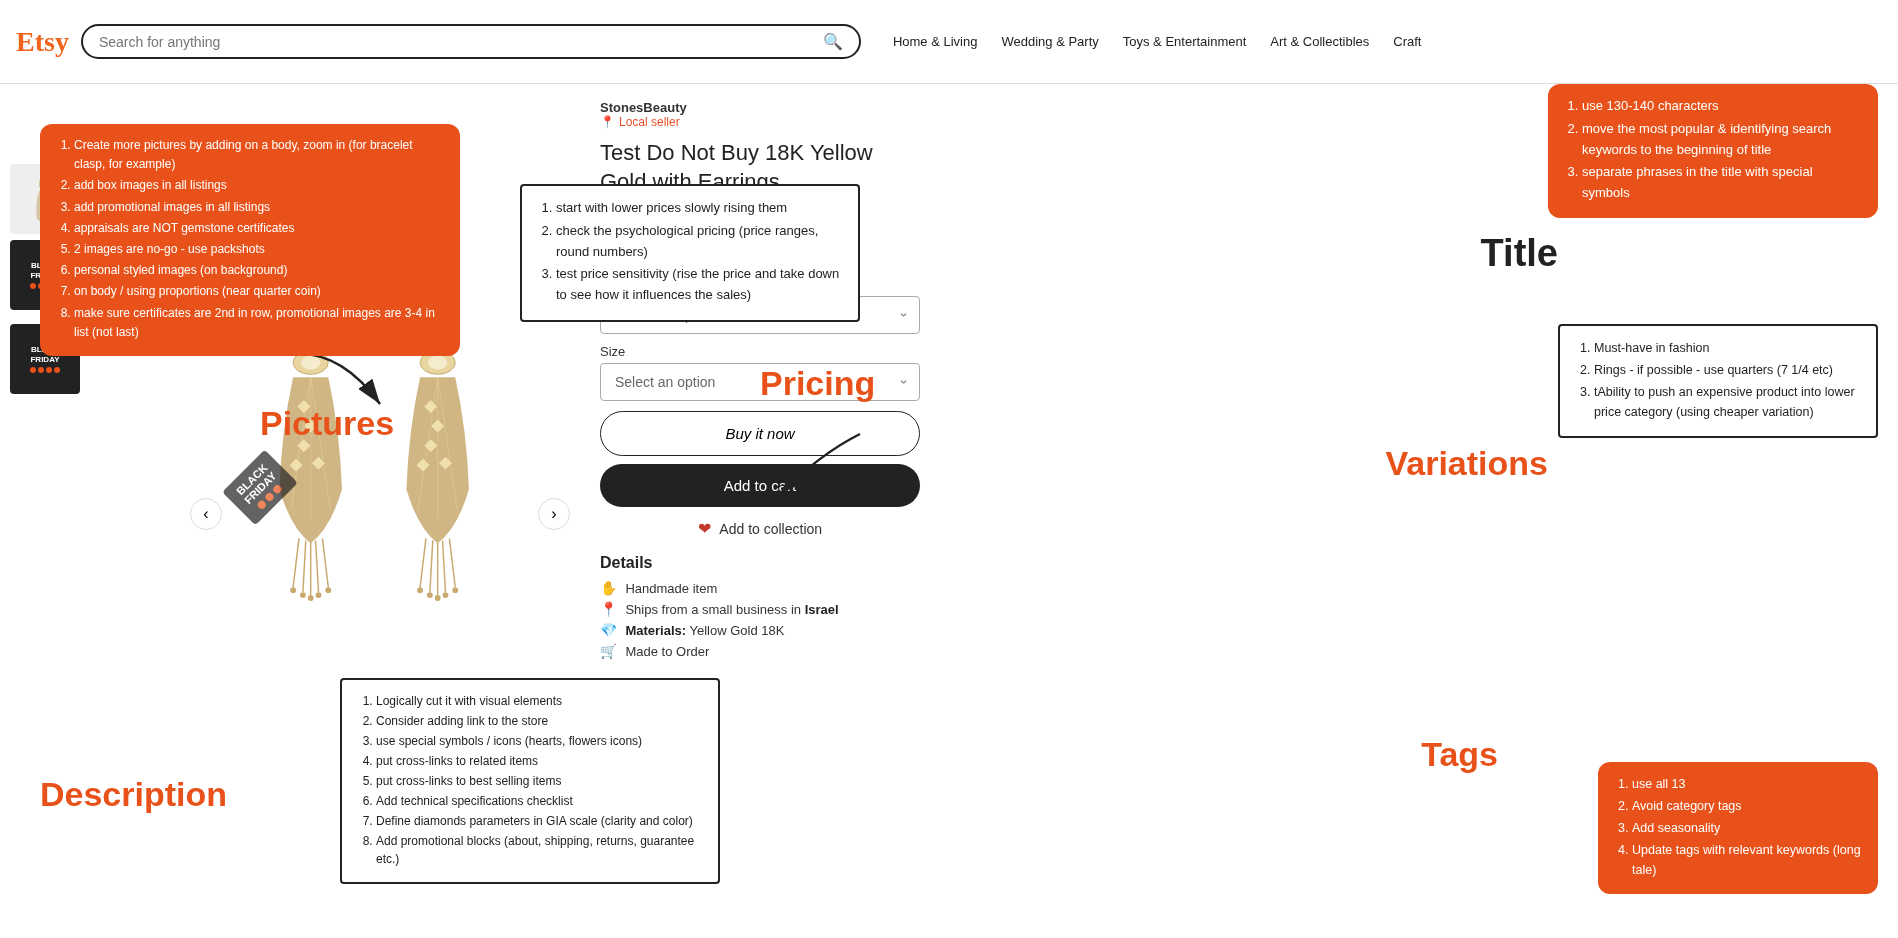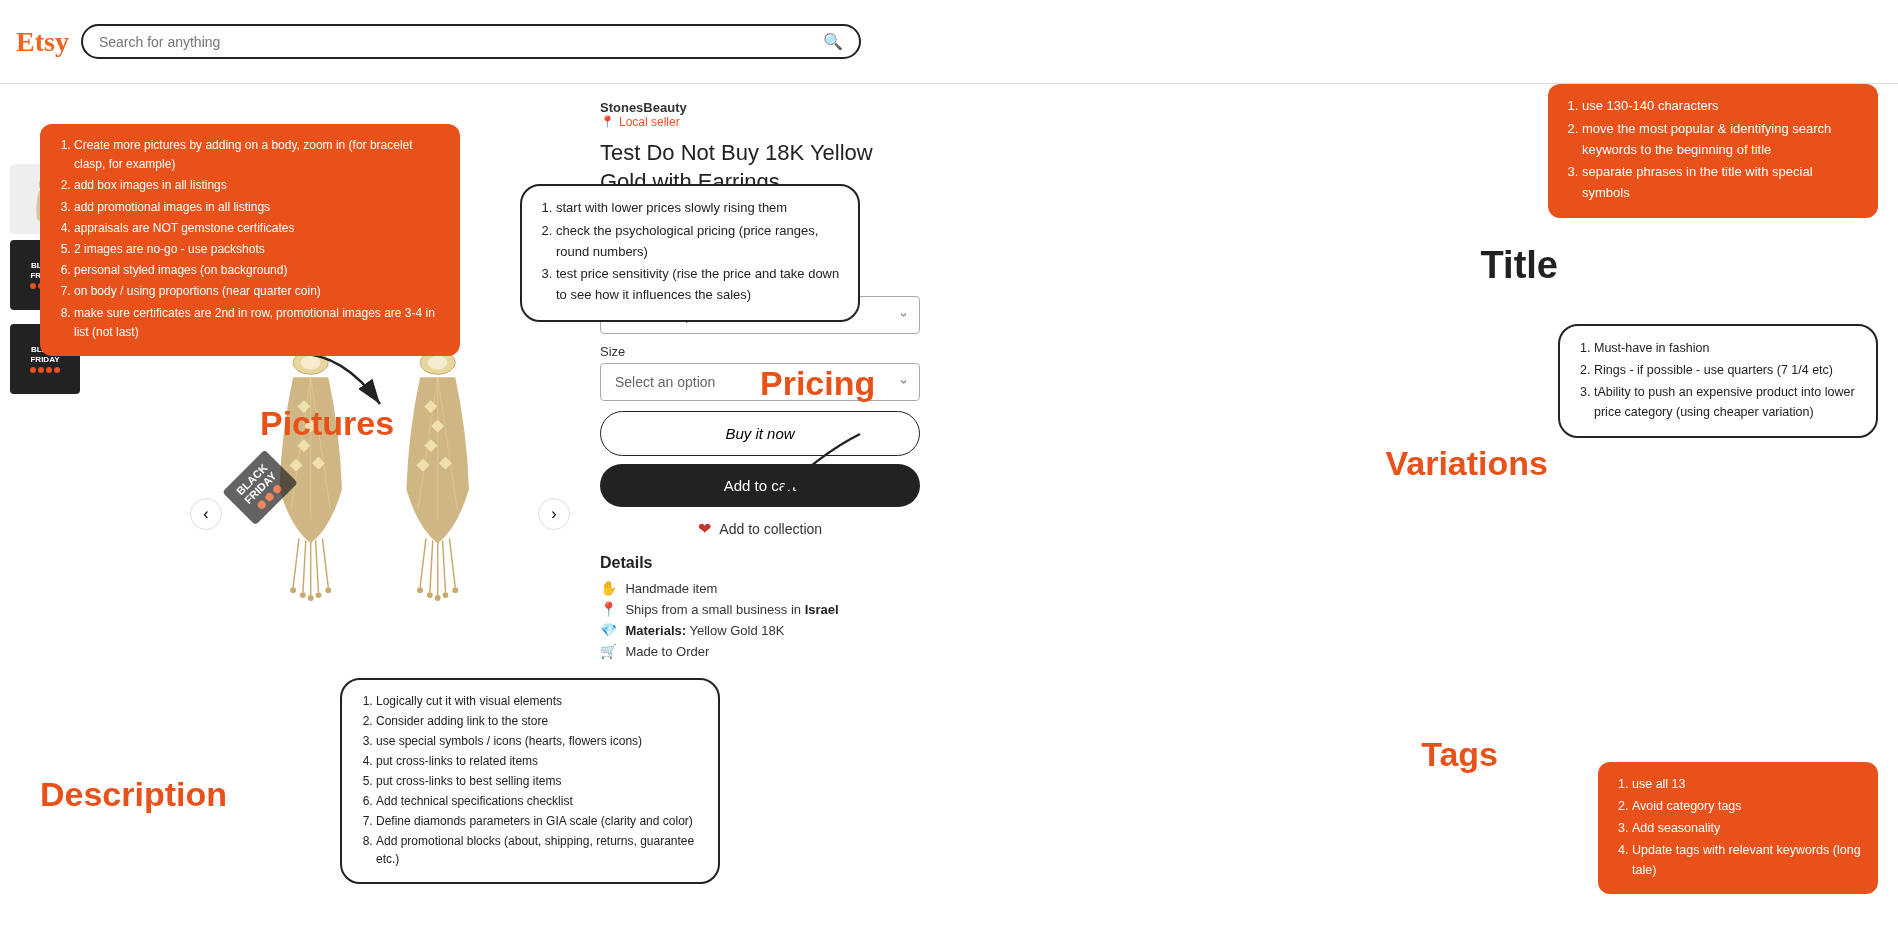--- a/index.html
+++ b/index.html
@@ -48,21 +48,21 @@
     .heart-red { color: #c0392b; font-size: 16px; }
     .details-section { margin-top: 10px; }
     .details-title { font-size: 16px; font-weight: bold; color: #222; margin-bottom: 8px; }
     .detail-item { display: flex; align-items: center; gap: 8px; font-size: 13px; color: #333; margin-bottom: 5px; }
     .detail-item strong { color: #222; }
     .detail-icon { font-size: 14px; }
 
     
     .bubble { position: absolute; border-radius: 12px; padding: 12px 16px; font-size: 12px; line-height: 1.5; }
     .bubble-orange { background: #e8521a; color: #fff; }
-    .bubble-white { background: #fff; color: #222; border: 2px solid #222; border-radius: 20px; }
+    .bubble-white { background: #fff; color: #222; border: 2px solid #222; border-radius: 4px; }
     .bubble ol { padding-left: 18px; }
     .bubble ol li { margin-bottom: 2px; }
 
     .label-pictures { position: absolute; font-size: 32px; font-weight: bold; color: #e8521a; }
     .label-pricing { position: absolute; font-size: 32px; font-weight: bold; color: #e8521a; }
     .label-description { position: absolute; font-size: 32px; font-weight: bold; color: #e8521a; }
     .label-variations { position: absolute; font-size: 32px; font-weight: bold; color: #e8521a; }
     .label-tags { position: absolute; font-size: 32px; font-weight: bold; color: #e8521a; }
     .label-title { position: absolute; font-size: 40px; font-weight: bold; color: #222; }
 
@@ -79,20 +79,27 @@
 </head>
 <body>
 
 <div class="page-wrapper">
 
   <div class="header">
     <span class="etsy-logo">Etsy</span>
     <div class="search-bar">
       <input class="search-input" type="text" placeholder="Search for anything" style="">
       <span class="search-icon">🔍</span>
+    </div>
+    <div class="nav-links">
+      <span>Home &amp; Living</span>
+      <span>Wedding &amp; Party</span>
+      <span>Toys &amp; Entertainment</span>
+      <span>Art &amp; Collectibles</span>
+      <span>Craft</span>
     </div>
   </div>
 
   <div class="main" style="position:relative; min-height: 860px;">
 
     <div class="thumbnails">
 
       <div class="thumb-earrings">
         <svg width="60" height="60" viewBox="0 0 60 60">
           <ellipse cx="30" cy="15" rx="6" ry="8" fill="#c8a96e" opacity="0.7"></ellipse>
@@ -281,21 +288,21 @@
     </div>
 
     <div class="bubble bubble-orange" style="position:absolute; top:0px; right:20px; width:330px; font-size:13px; line-height:1.6; z-index:10;">
       <ol style="padding-left:18px;">
         <li>use 130-140 characters</li>
         <li>move the most popular &amp; identifying search keywords to the beginning of title</li>
         <li>separate phrases in the title with special symbols</li>
       </ol>
     </div>
 
-    <div class="label-title" style="position:absolute; top:160px; right:340px; font-size:38px; font-weight:bold; color:#222;">
+    <div class="label-title" style="position:absolute; top:148px; right:340px; font-size:38px; font-weight:bold; color:#222;">
       <span>Title</span>
     </div>
 
     <div class="bubble bubble-white" style="position:absolute; top:240px; right:20px; width:320px; font-size:12.5px; line-height:1.6; z-index:10;">
       <ol style="padding-left:18px;">
         <li>Must-have in fashion</li>
         <li>Rings - if possible - use quarters (7 1/4 etc)</li>
         <li>tAbility to push an expensive product into lower price category (using cheaper variation)</li>
       </ol>
     </div>

